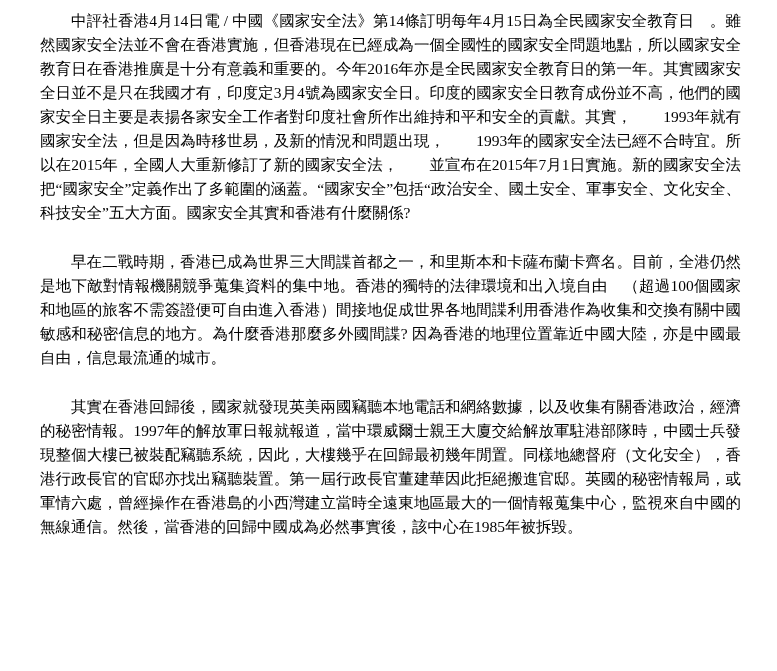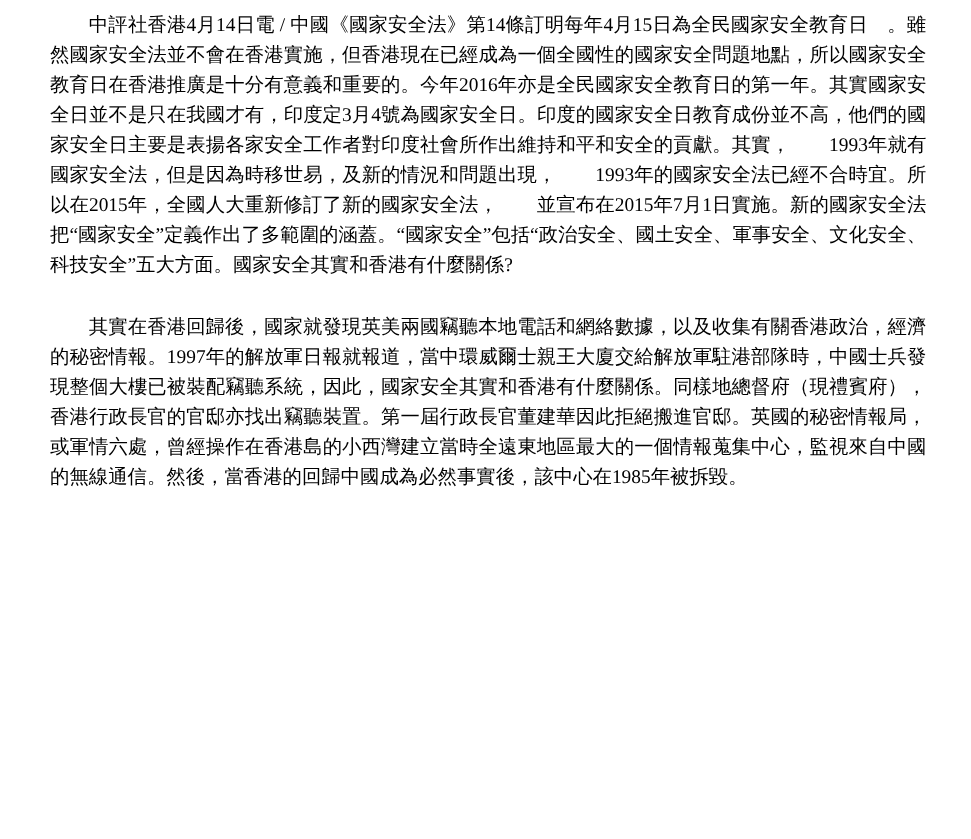--- a/index.html
+++ b/index.html
@@ -31,14 +31,15 @@
   }
   .para:last-child {
     margin-bottom: 0;
   }
 </style>
 </head>
 <body>
 
 <div class="page">
   <p class="para">中評社香港4月14日電 / 中國《國家安全法》第14條訂明每年4月15日為全民國家安全教育日　。雖然國家安全法並不會在香港實施，但香港現在已經成為一個全國性的國家安全問題地點，所以國家安全教育日在香港推廣是十分有意義和重要的。今年2016年亦是全民國家安全教育日的第一年。其實國家安全日並不是只在我國才有，印度定3月4號為國家安全日。印度的國家安全日教育成份並不高，他們的國家安全日主要是表揚各家安全工作者對印度社會所作出維持和平和安全的貢獻。其實，　　1993年就有國家安全法，但是因為時移世易，及新的情況和問題出現，　　1993年的國家安全法已經不合時宜。所以在2015年，全國人大重新修訂了新的國家安全法，　　並宣布在2015年7月1日實施。新的國家安全法把“國家安全”定義作出了多範圍的涵蓋。“國家安全”包括“政治安全、國土安全、軍事安全、文化安全、科技安全”五大方面。國家安全其實和香港有什麼關係?</p>
-  <p class="para">其實在香港回歸後，國家就發現英美兩國竊聽本地電話和網絡數據，以及收集有關香港政治，經濟的秘密情報。1997年的解放軍日報就報道，當中環威爾士親王大廈交給解放軍駐港部隊時，中國士兵發現整個大樓已被裝配竊聽系統，因此，國家安全其實和香港有什麼關係。同樣地總督府（現禮賓府），香港行政長官的官邸亦找出竊聽裝置。第一屆行政長官董建華因此拒絕搬進官邸。英國的秘密情報局，或軍情六處，曾經操作在香港島的小西灣建立當時全遠東地區最大的一個情報蒐集中心，監視來自中國的無線通信。然後，當香港的回歸中國成為必然事實後，該中心在1985年被拆毀。</p>
+  <p class="para">早在二戰時期，香港已成為世界三大間諜首都之一，和里斯本和卡薩布蘭卡齊名。目前，全港仍然是地下敵對情報機關競爭蒐集資料的集中地。香港的獨特的法律環境和出入境自由　（超過100個國家和地區的旅客不需簽證便可自由進入香港）間接地促成世界各地間諜利用香港作為收集和交換有關中國敏感和秘密信息的地方。為什麼香港那麼多外國間諜? 因為香港的地理位置靠近中國大陸，亦是中國最自由，信息最流通的城市。</p>
+  <p class="para">其實在香港回歸後，國家就發現英美兩國竊聽本地電話和網絡數據，以及收集有關香港政治，經濟的秘密情報。1997年的解放軍日報就報道，當中環威爾士親王大廈交給解放軍駐港部隊時，中國士兵發現整個大樓已被裝配竊聽系統，因此，大樓幾乎在回歸最初幾年閒置。同樣地總督府（文化安全），香港行政長官的官邸亦找出竊聽裝置。第一屆行政長官董建華因此拒絕搬進官邸。英國的秘密情報局，或軍情六處，曾經操作在香港島的小西灣建立當時全遠東地區最大的一個情報蒐集中心，監視來自中國的無線通信。然後，當香港的回歸中國成為必然事實後，該中心在1985年被拆毀。</p>
 </div>
 
 </body></html>

